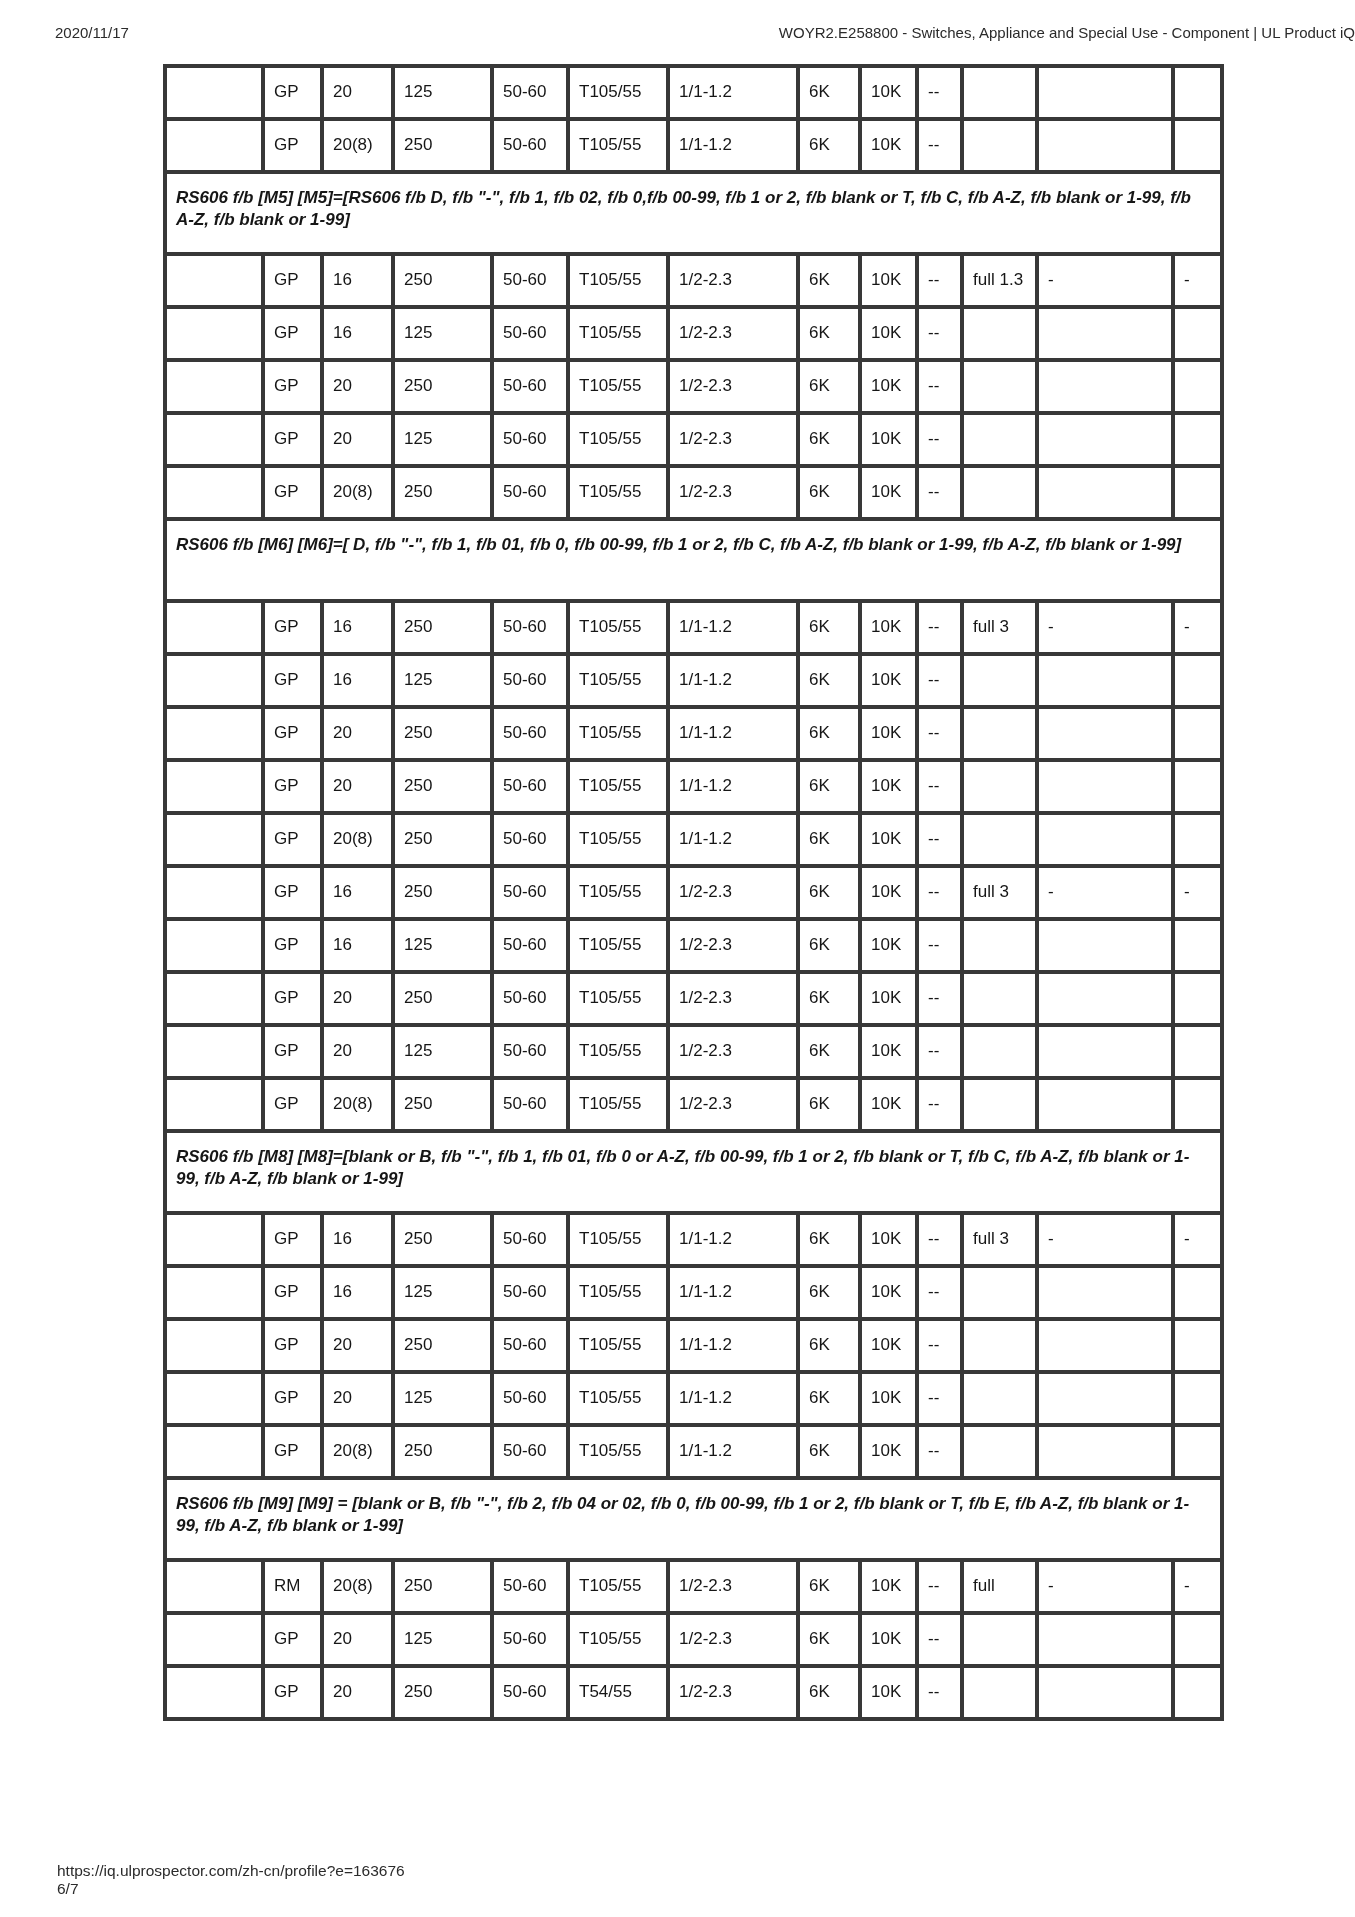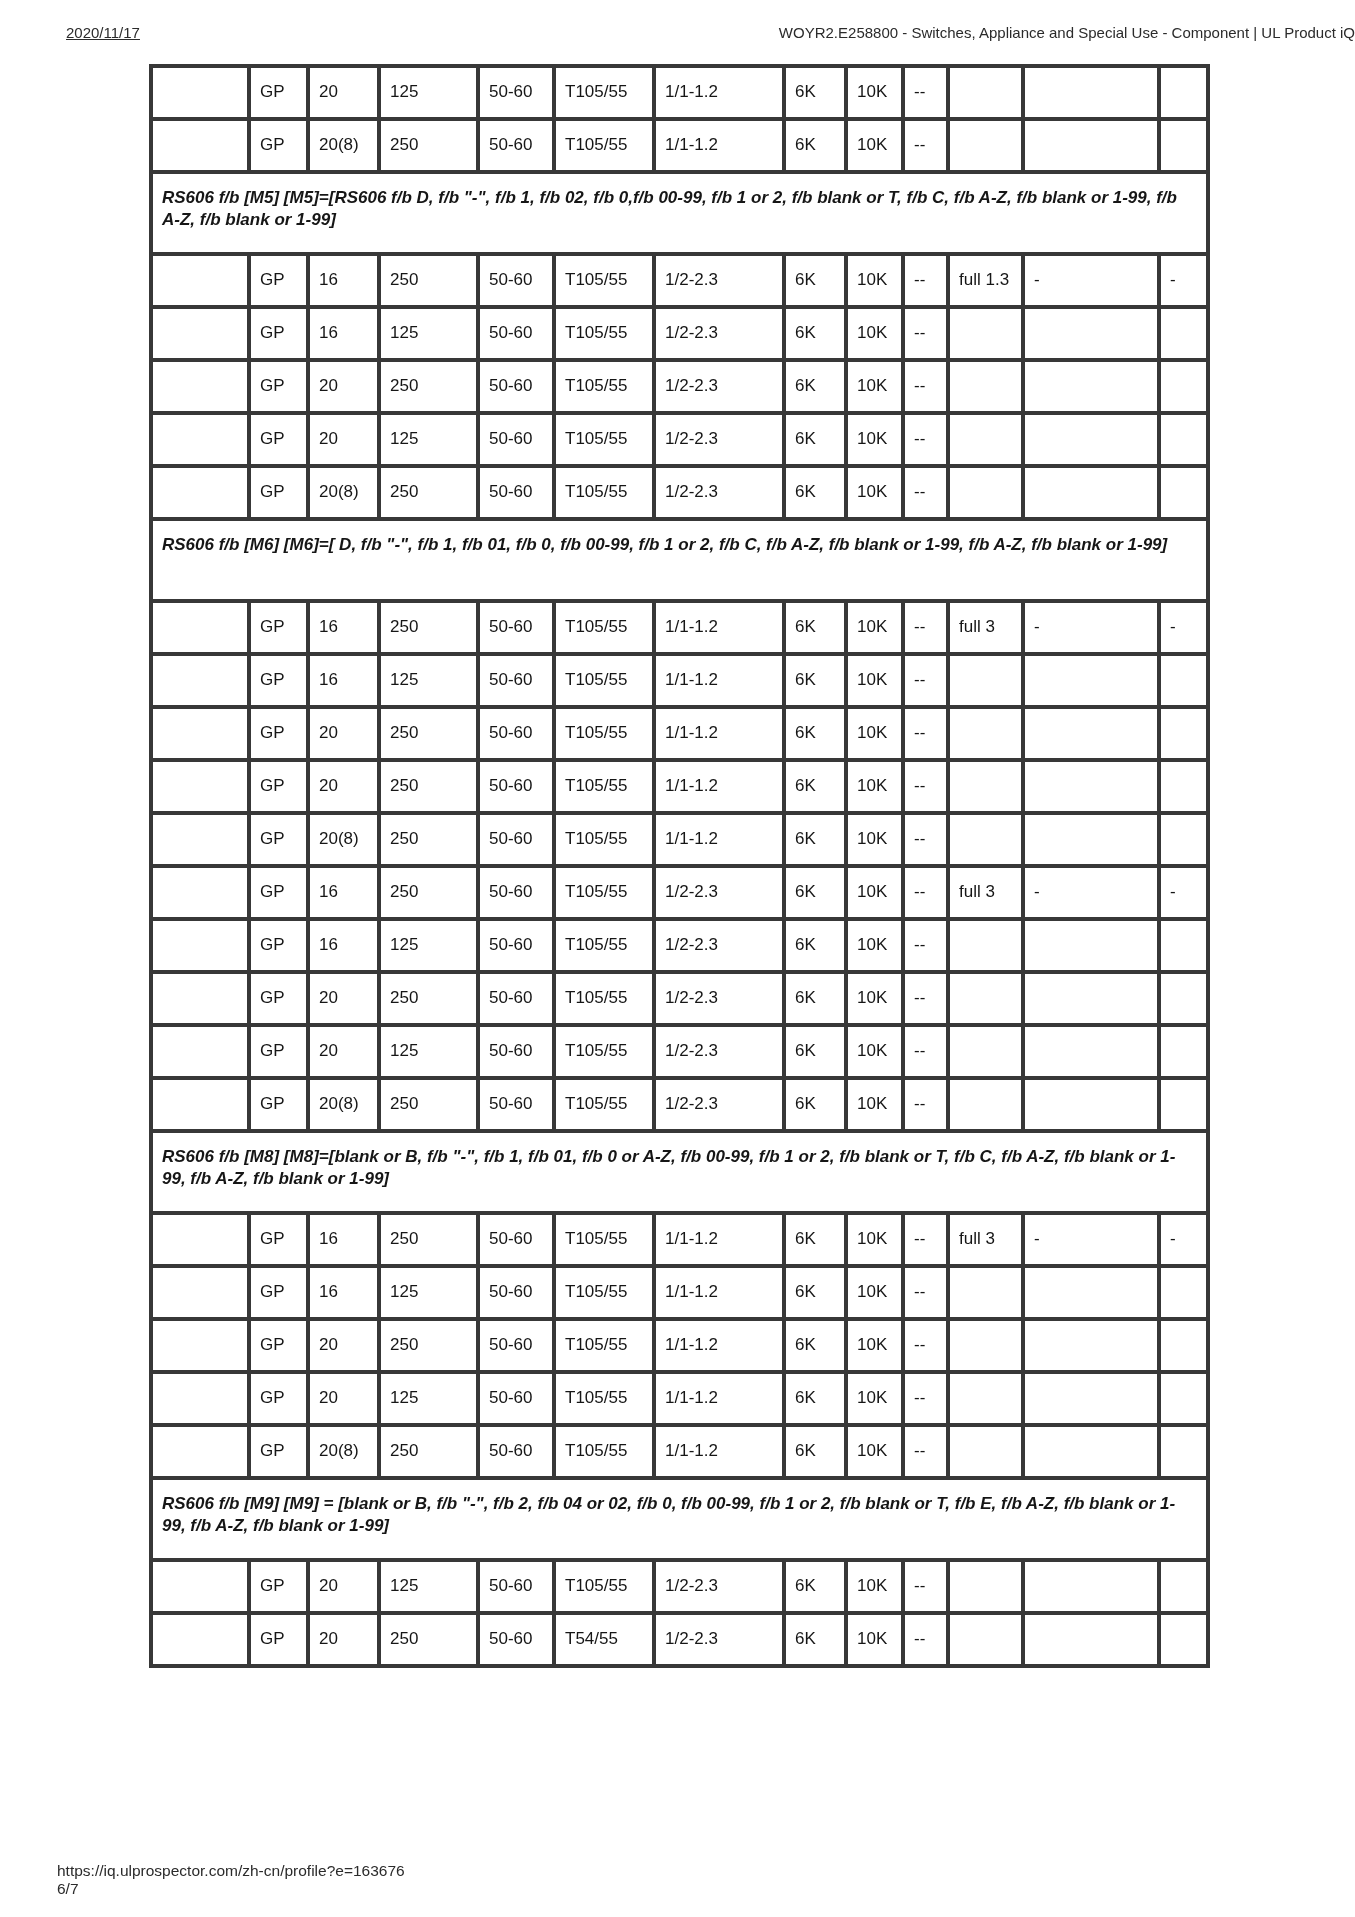--- a/index.html
+++ b/index.html
@@ -17,28 +17,28 @@
   
   .print-header {
     position: absolute;
     top: 24px;
     left: 0;
     right: 0;
     height: 20px;
     font-size: 15px;
     color: #2b2b2b;
   }
-  .print-date { position: absolute; left: 66px; top: 0; white-space: nowrap; text-decoration: underline; }
+  .print-date { position: absolute; left: 55px; top: 0; white-space: nowrap; }
   .print-title { position: absolute; left: 0; right: 0; top: 0; text-align: right; white-space: nowrap; }
 
   
   table.spec {
     position: absolute;
     top: 64px;
-    left: 149px;
+    left: 163px;
     width: 1058px;
     border-collapse: collapse;
     table-layout: fixed;
   }
   col.c0  { width: 98px; }
   col.c1  { width: 59px; }
   col.c2  { width: 71px; }
   col.c3  { width: 99px; }
   col.c4  { width: 76px; }
   col.c5  { width: 100px; }
@@ -450,20 +450,35 @@
           <td class="c9">--</td>
           <td class="c10"></td>
           <td class="c11"></td>
           <td class="c12"></td>
         </tr>
         <tr class="section-row">
           <td colspan="13" class="section-header">RS606 f/b [M9] [M9] = [blank or B, f/b "-", f/b 2, f/b 04 or 02, f/b 0, f/b 00-99, f/b 1 or 2, f/b blank or T, f/b E, f/b A-Z, f/b blank or 1-99, f/b A-Z, f/b blank or 1-99]</td>
         </tr>
         <tr class="data-row">
           <td class="c0"></td>
+          <td class="c1">RM</td>
+          <td class="c2">20(8)</td>
+          <td class="c3">250</td>
+          <td class="c4">50-60</td>
+          <td class="c5">T105/55</td>
+          <td class="c6">1/2-2.3</td>
+          <td class="c7">6K</td>
+          <td class="c8">10K</td>
+          <td class="c9">--</td>
+          <td class="c10">full</td>
+          <td class="c11">-</td>
+          <td class="c12">-</td>
+        </tr>
+        <tr class="data-row">
+          <td class="c0"></td>
           <td class="c1">GP</td>
           <td class="c2">20</td>
           <td class="c3">125</td>
           <td class="c4">50-60</td>
           <td class="c5">T105/55</td>
           <td class="c6">1/2-2.3</td>
           <td class="c7">6K</td>
           <td class="c8">10K</td>
           <td class="c9">--</td>
           <td class="c10"></td>

